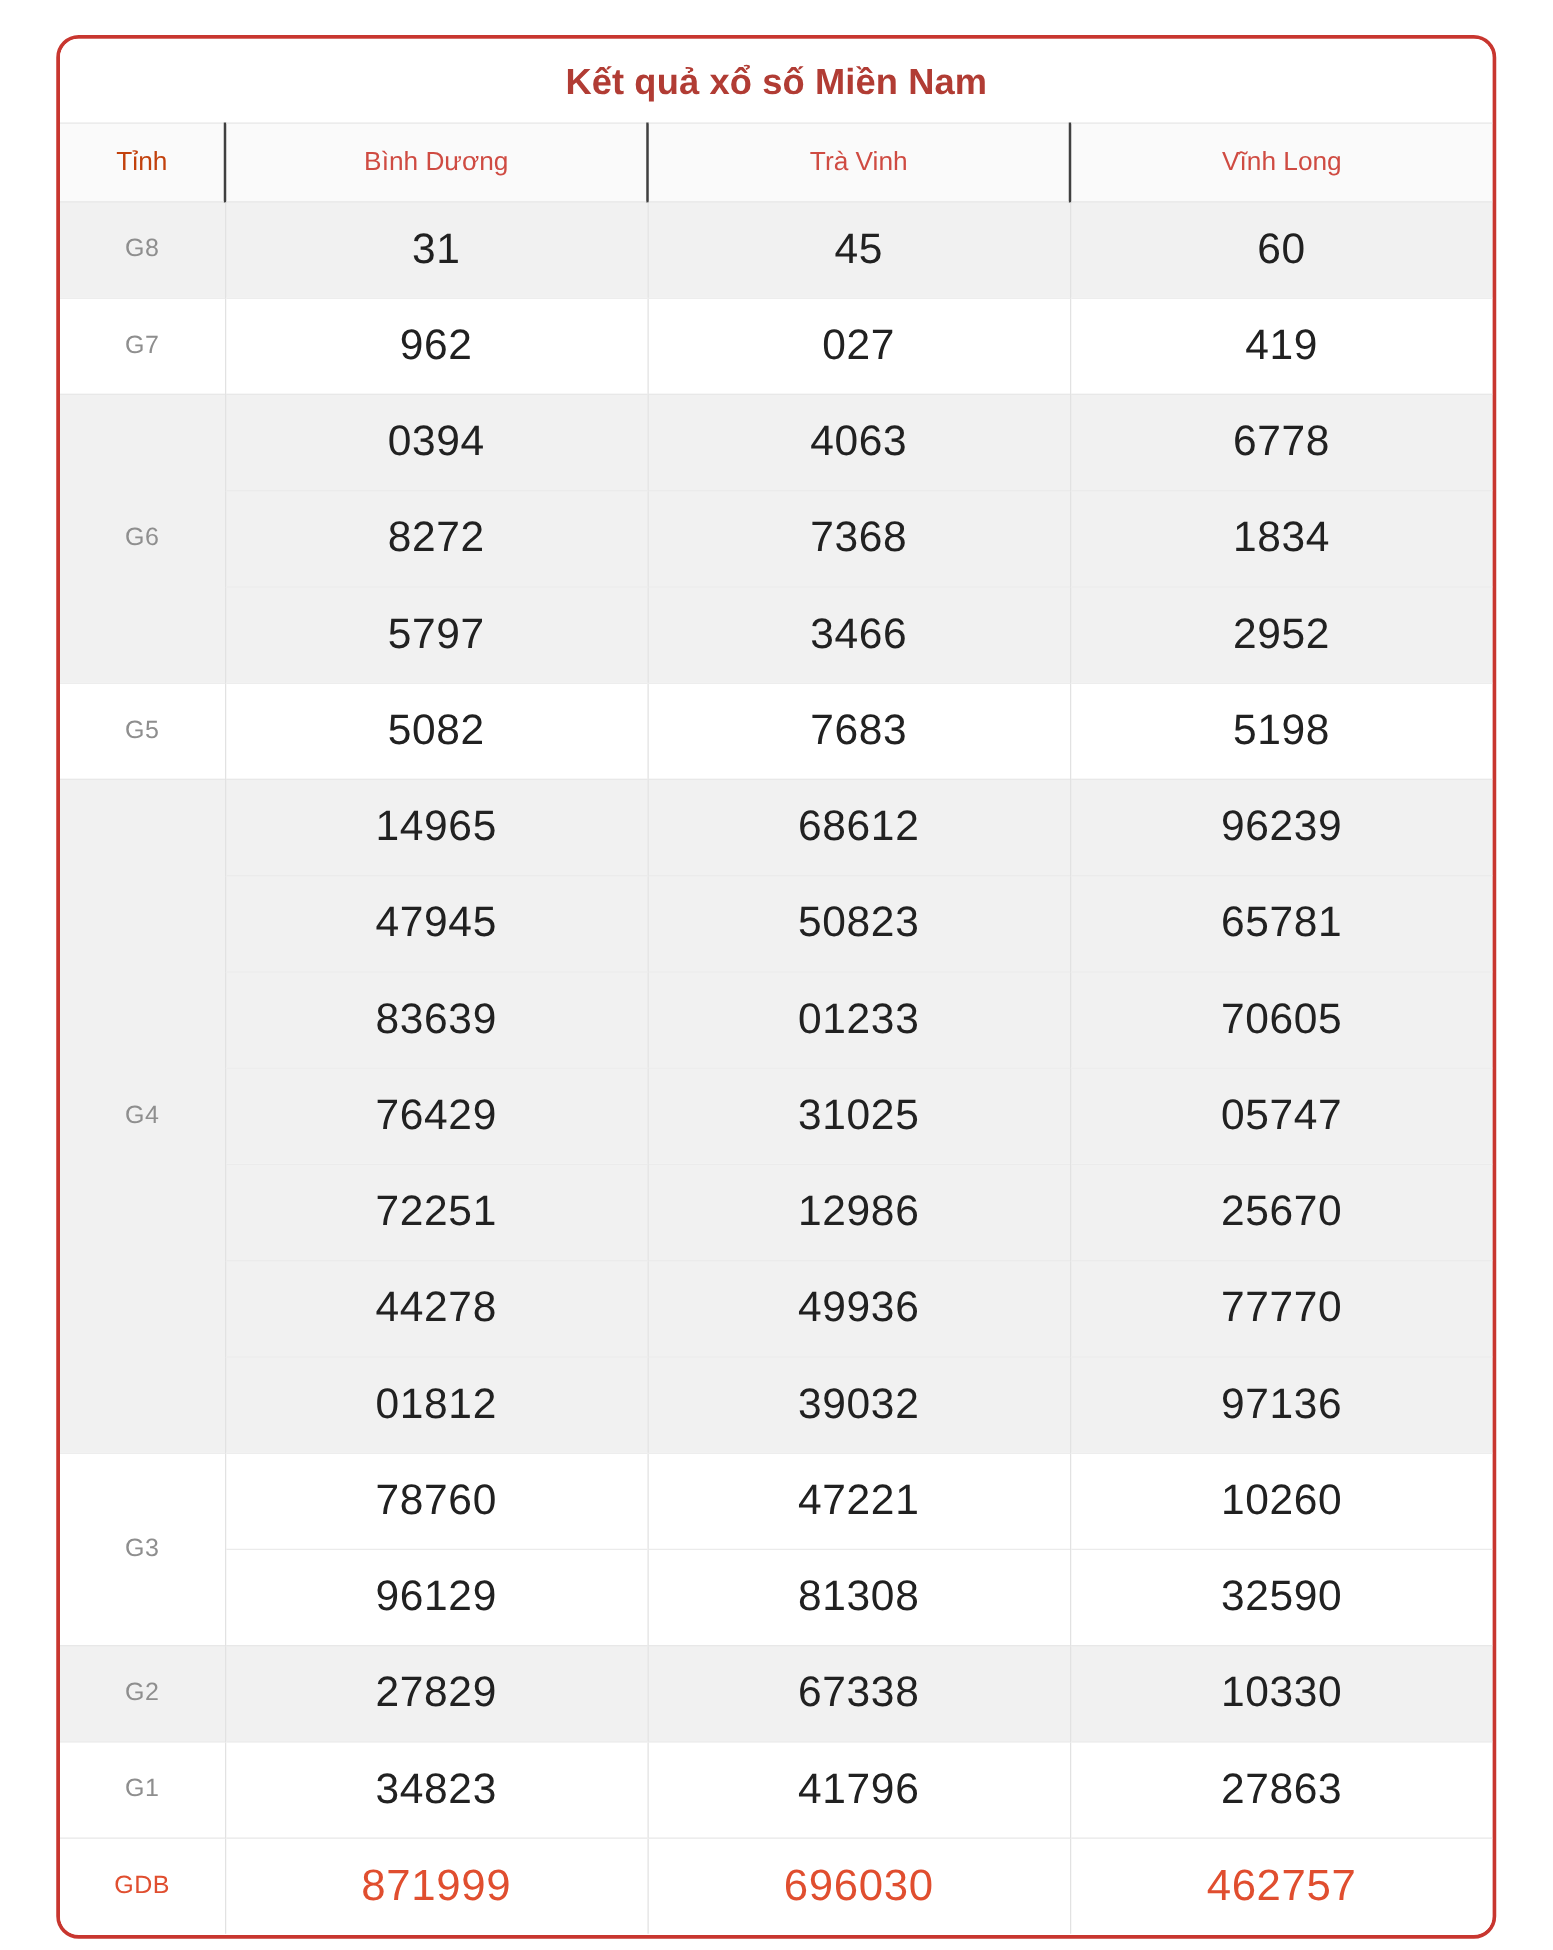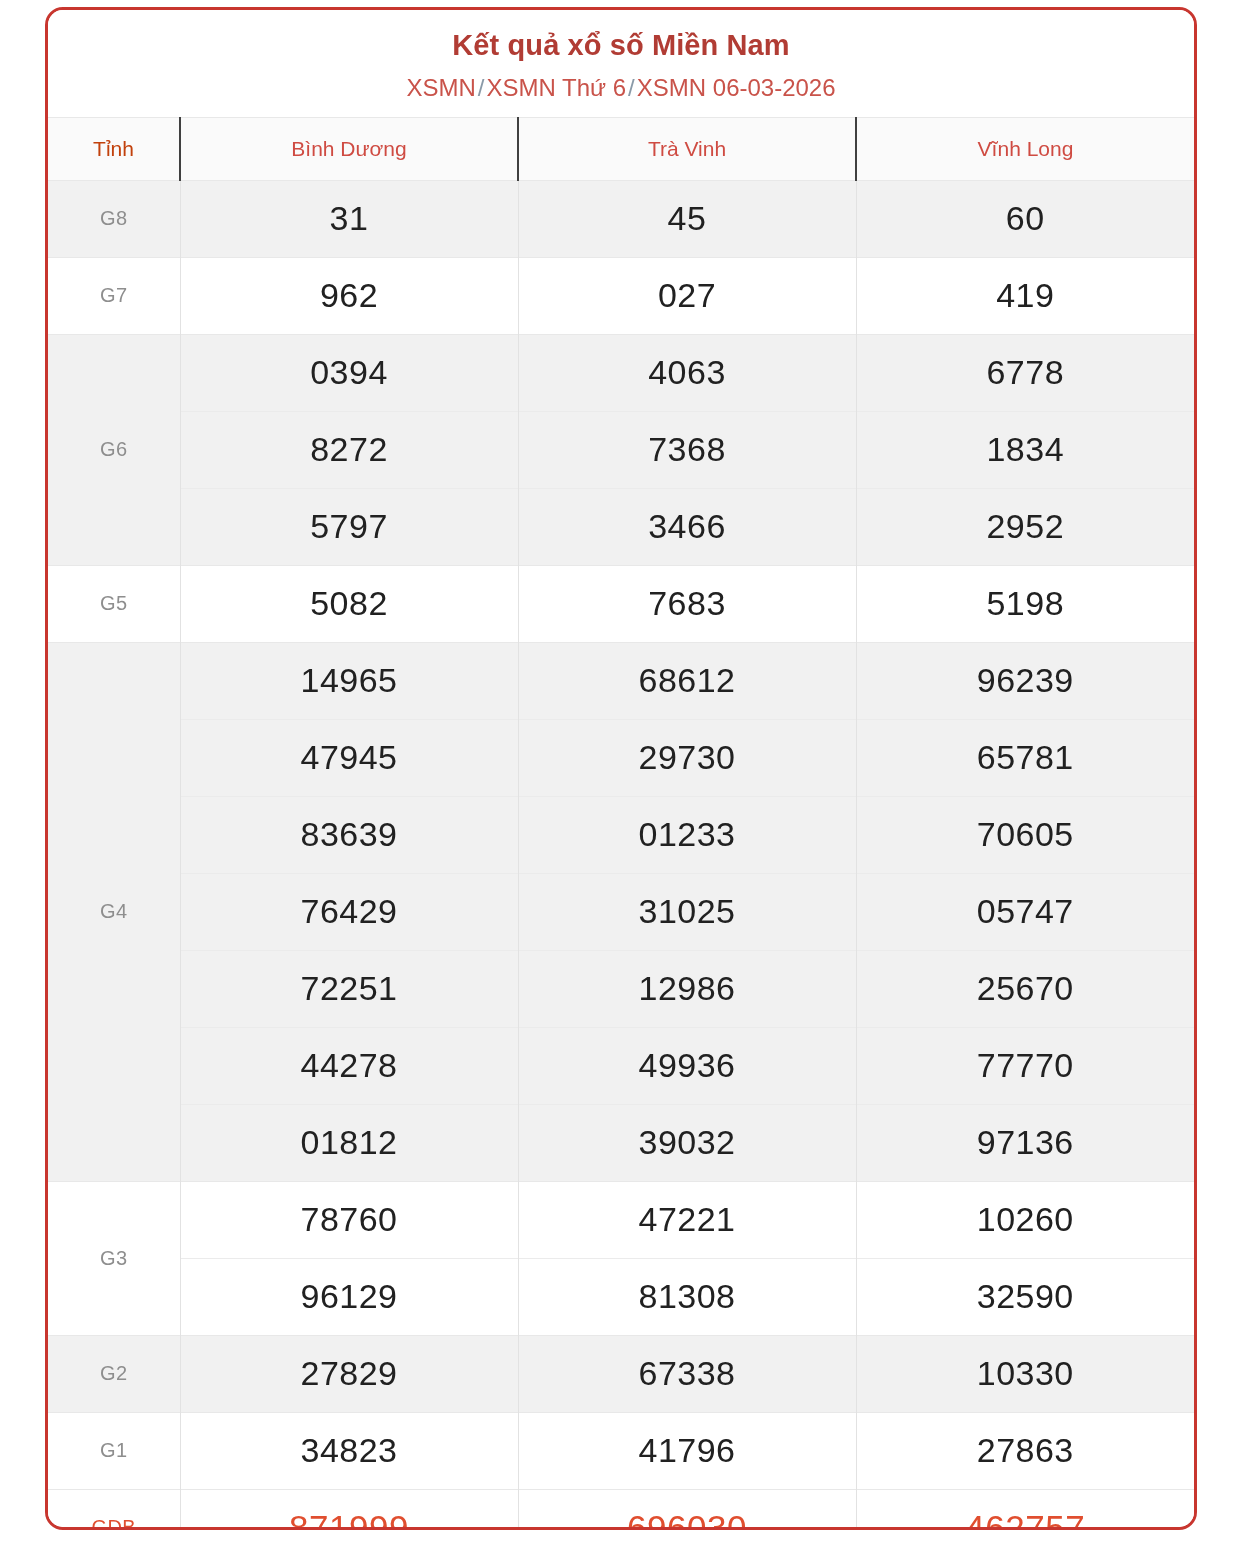--- a/index.html
+++ b/index.html
@@ -12,21 +12,21 @@
     height: 1560px;
     font-family: "Liberation Sans", "DejaVu Sans", sans-serif;
     -webkit-font-smoothing: antialiased;
   }
 
   .page {
     position: relative;
     width: 1242px;
     height: 1560px;
     box-sizing: border-box;
-    padding: 7px 45px 15px 45px;
+    padding: 28px 45px 15px 45px;
   }
 
   .frame {
     position: relative;
     width: 1152px;
     height: 1523px;
     box-sizing: border-box;
     border: 3px solid #c8362f;
     border-radius: 18px;
     background: #ffffff;
@@ -127,23 +127,20 @@
   tr.sub td.val { border-top: 1px solid #ebebeb; }
 </style>
 </head>
 <body>
 
 <div class="page">
   <div class="frame">
 
     <div class="head">
       <div class="head-title">Kết quả xổ số Miền Nam</div>
-      <div class="head-crumb">
-        <span>XSMN</span><span class="sep">/</span><span>XSMN Thứ 6</span><span class="sep">/</span><span>XSMN 06-03-2026</span>
-      </div>
     </div>
 
     <table class="results">
       <colgroup>
         <col class="c-label">
         <col class="c-prov">
         <col class="c-prov">
         <col class="c-prov">
       </colgroup>
       <thead>
@@ -190,21 +187,21 @@
             <td class="val">5198</td>
           </tr>
           <tr class="band-gray grp-top">
             <td class="glabel" rowspan="7">G4</td>
             <td class="val">14965</td>
             <td class="val">68612</td>
             <td class="val">96239</td>
           </tr>
           <tr class="band-gray sub">
             <td class="val">47945</td>
-            <td class="val">29730</td>
+            <td class="val">50823</td>
             <td class="val">65781</td>
           </tr>
           <tr class="band-gray sub">
             <td class="val">83639</td>
             <td class="val">01233</td>
             <td class="val">70605</td>
           </tr>
           <tr class="band-gray sub">
             <td class="val">76429</td>
             <td class="val">31025</td>

